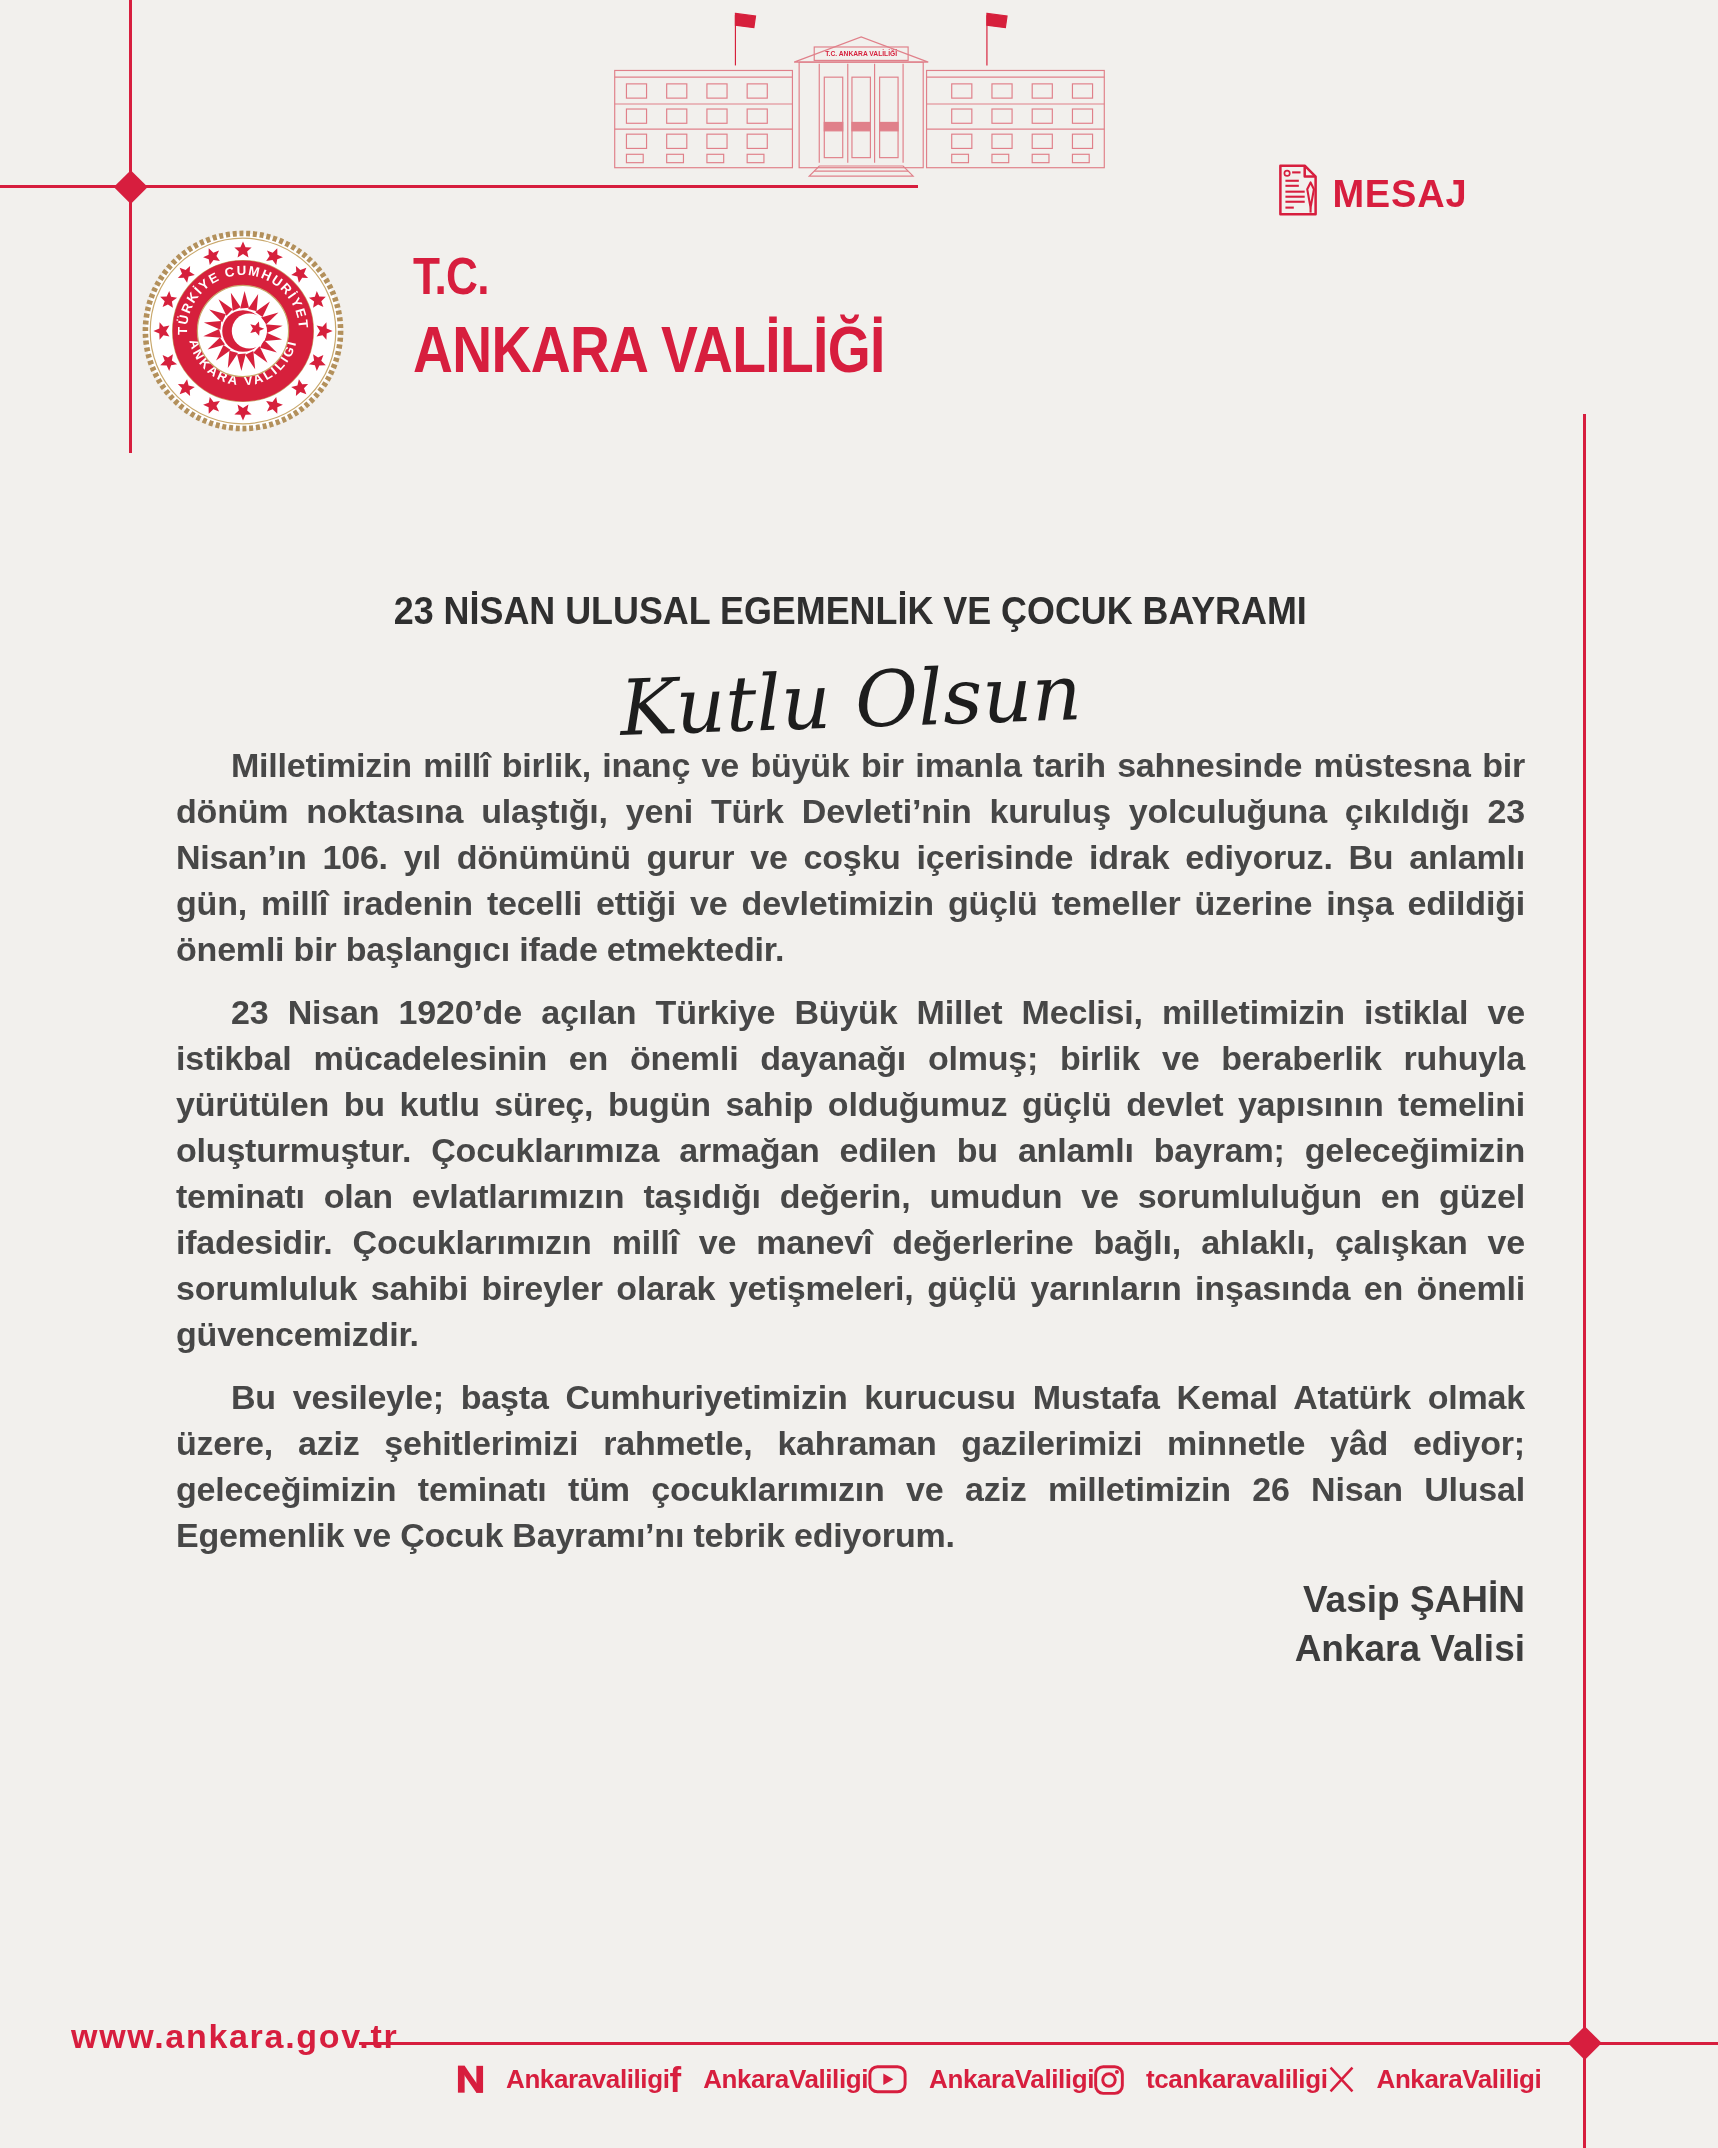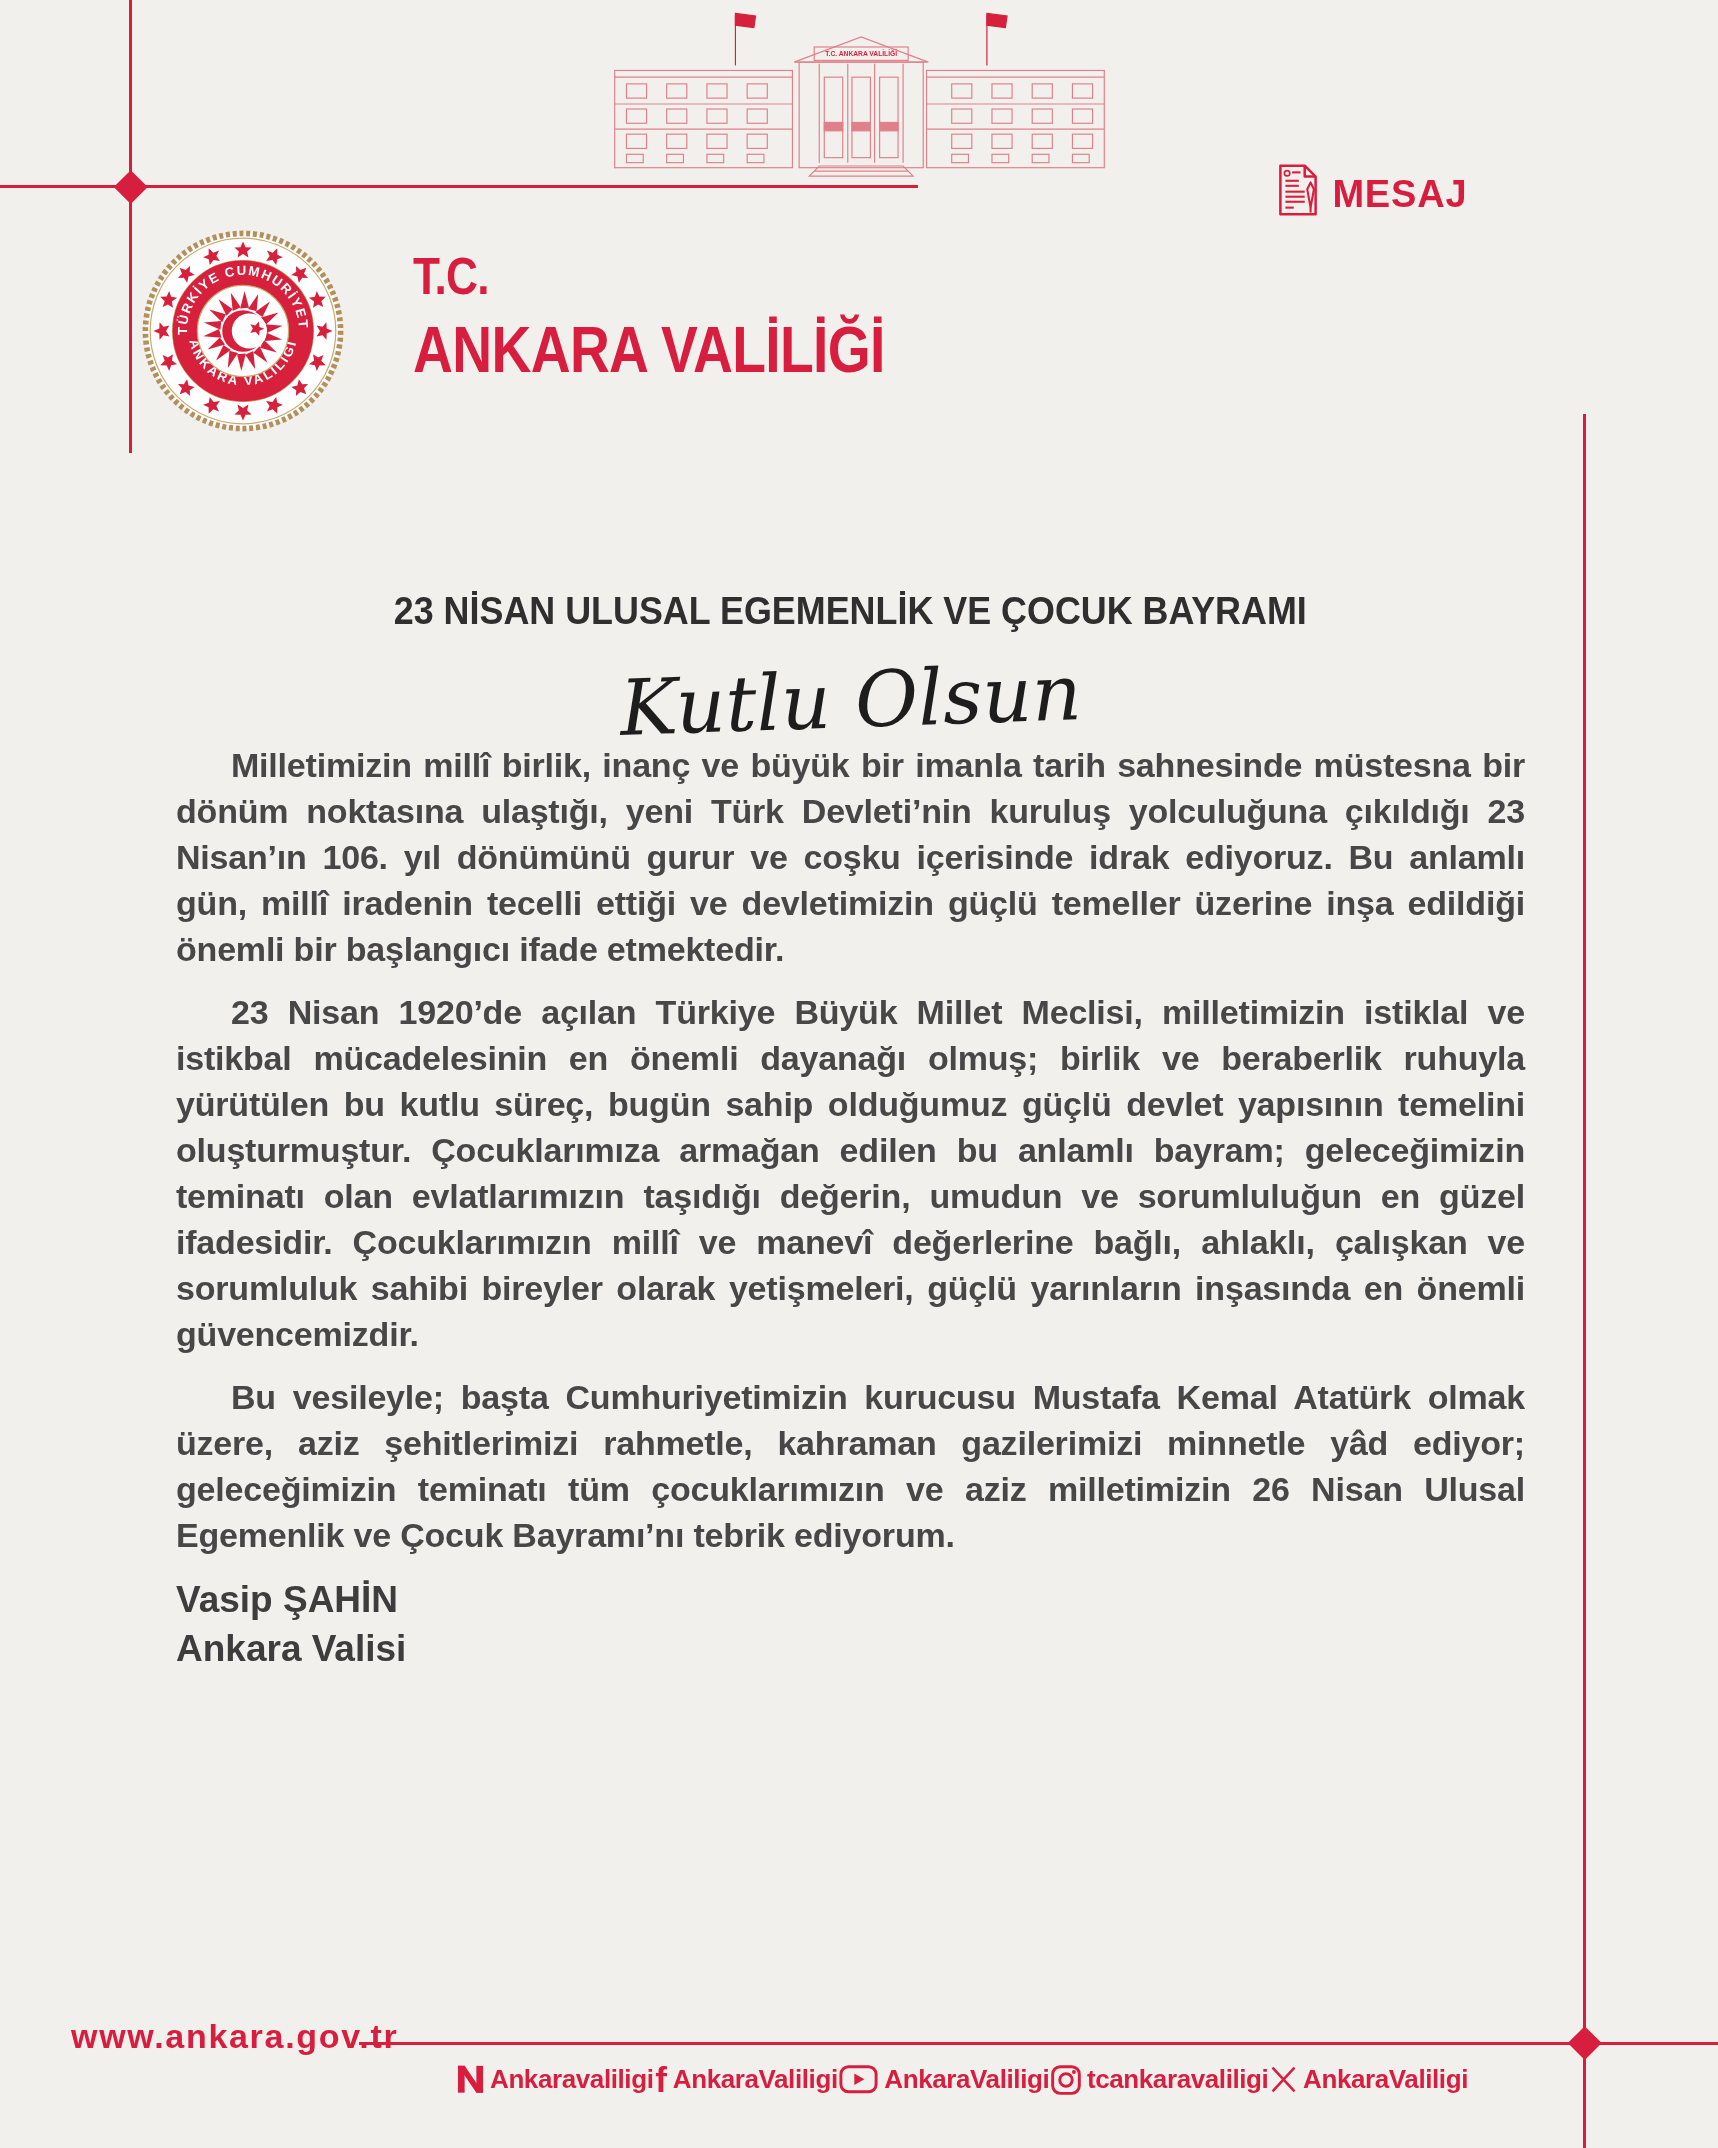--- a/index.html
+++ b/index.html
@@ -28,25 +28,25 @@
   .org-tc{font-size:52px;font-weight:bold;color:#d71e3e;line-height:1;transform:scaleX(.85);transform-origin:left top;letter-spacing:-0.8px;}
   .org-name{font-size:65px;font-weight:bold;color:#d71e3e;line-height:1;margin-top:15px;transform:scaleX(.85);transform-origin:left top;letter-spacing:-0.8px;}
   
   .title-wrap{position:absolute;left:176px;top:589px;width:1349px;text-align:center;}
   .title{display:inline-block;font-size:39px;font-weight:bold;color:#2f2f2f;transform:scaleX(.92);transform-origin:center;}
   .script-wrap{position:absolute;left:176px;top:656px;width:1349px;text-align:center;}
   .script{display:inline-block;font-family:"DejaVu Serif",serif;font-style:italic;font-size:77px;color:#1d1d1d;transform:rotate(-2deg);}
   .bodycol{position:absolute;left:176px;top:742px;width:1349px;}
   .bodycol p{margin:0 0 17px 0;text-align:justify;text-indent:55px;
     font-size:34px;line-height:46px;font-weight:700;color:#474747;letter-spacing:-0.2px;}
-  .sig{text-align:left;font-size:37px;font-weight:700;color:#3d3d3d;line-height:49px;}
+  .sig{text-align:right;font-size:37px;font-weight:700;color:#3d3d3d;line-height:49px;}
   
   .website{position:absolute;left:71px;top:2017px;font-size:34px;font-weight:bold;color:#d71e3e;letter-spacing:1.7px;}
   .social{position:absolute;left:457px;top:2062px;width:1011px;display:flex;justify-content:space-between;align-items:center;}
-  .social-item{display:flex;align-items:center;gap:6px;}
+  .social-item{display:flex;align-items:center;gap:22px;}
   .handle{font-size:26px;font-weight:bold;color:#d71e3e;letter-spacing:-0.4px;}
   .glyph-ic{font-size:35px;font-weight:bold;color:#d71e3e;line-height:1;}
   svg text{font-family:"Liberation Sans",sans-serif;}
 </style>
 </head>
 <body>
 
 <div class="rule v-left"></div>
 <div class="rule h-top"></div>
 <div class="diamond dia-tl"></div>

